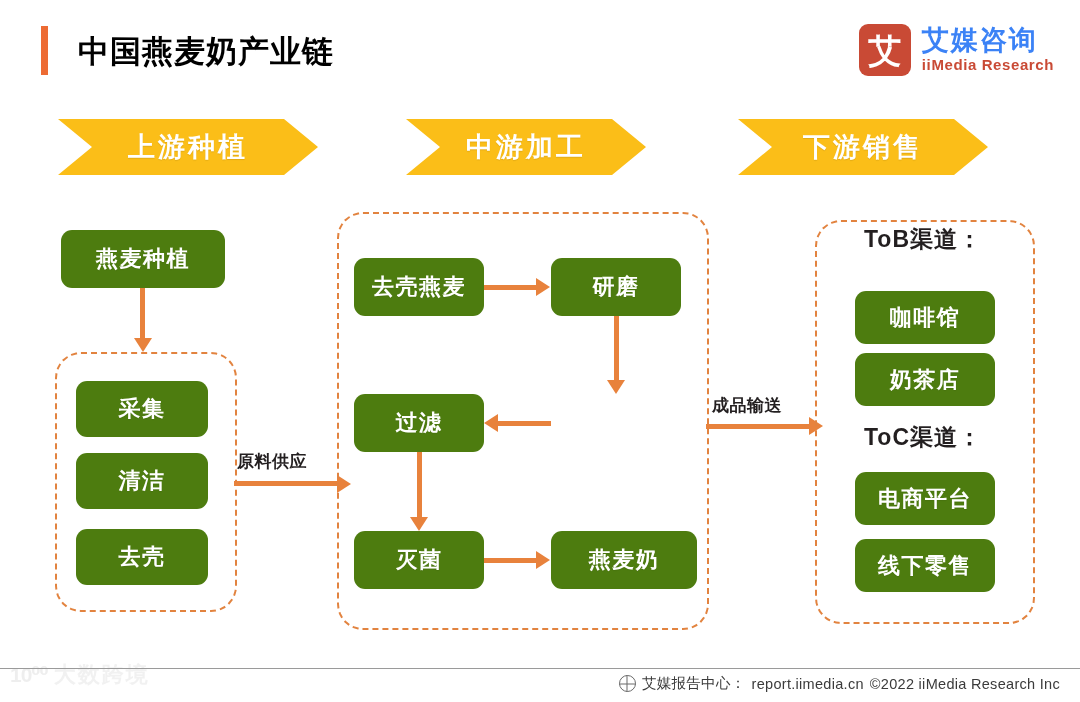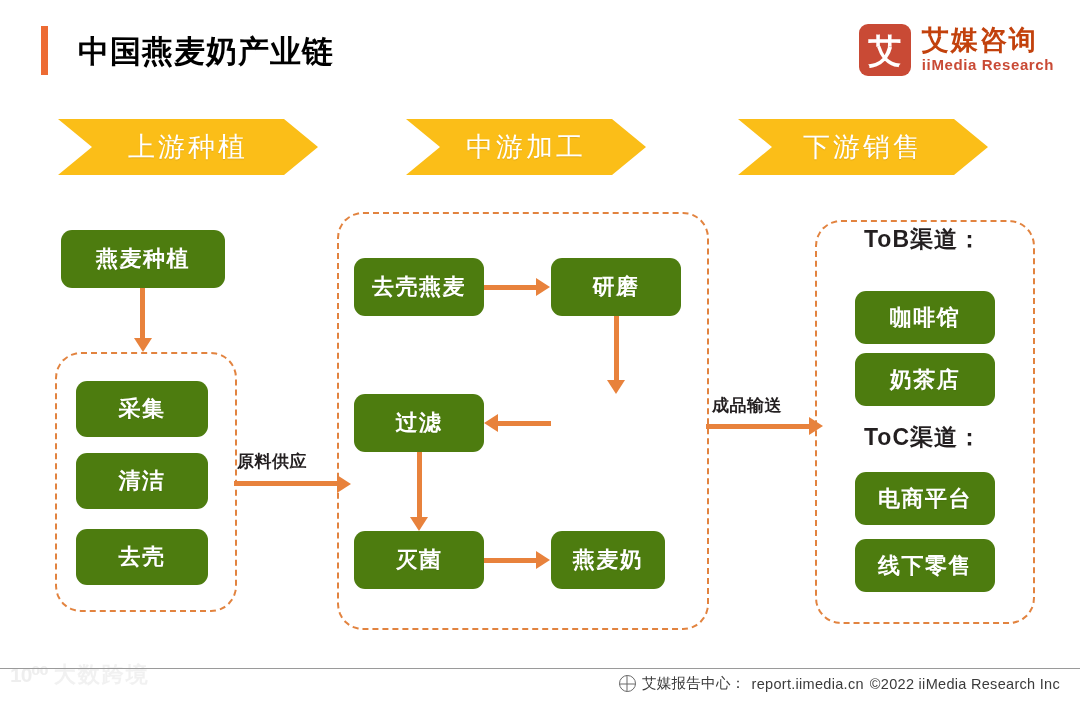--- a/index.html
+++ b/index.html
@@ -63,41 +63,41 @@
     line-height: 1;
   }
   .brand-text {
     display: flex;
     flex-direction: column;
     justify-content: center;
   }
   .brand-cn {
     font-size: 27px;
     font-weight: bold;
-    color: #c2410c;
+    color: #3b82f6;
     letter-spacing: 2px;
     line-height: 1.05;
   }
   .brand-en {
     font-size: 15px;
     font-weight: bold;
     color: #C94A35;
     letter-spacing: 0.6px;
     line-height: 1.2;
     margin-top: 2px;
   }
 
   
   .chevron {
     position: absolute;
     height: 56px;
     background: #FBBE18;
     color: #ffffff;
     font-size: 27px;
-    font-weight: normal;
+    font-weight: bold;
     letter-spacing: 3px;
     display: flex;
     align-items: center;
     justify-content: center;
     clip-path: polygon(0 0, calc(100% - 34px) 0, 100% 50%, calc(100% - 34px) 100%, 0 100%, 34px 50%);
     filter: drop-shadow(3px 4px 3px rgba(0,0,0,0.16));
     text-shadow: 0 1px 1px rgba(0,0,0,0.10);
   }
   #chev-up    { left: 58px;  top: 119px; width: 260px; }
   #chev-mid   { left: 406px; top: 119px; width: 240px; }
@@ -135,21 +135,21 @@
   #n-harvest { left: 76px;  top: 381px; width: 132px; height: 56px; }
   #n-clean   { left: 76px;  top: 453px; width: 132px; height: 56px; }
   #n-dehull  { left: 76px;  top: 529px; width: 132px; height: 56px; }
 
   
   #m-oat     { left: 354px; top: 258px; width: 130px; height: 58px; }
   #m-grind   { left: 551px; top: 258px; width: 130px; height: 58px; }
   #m-enzyme  { left: 551px; top: 394px; width: 130px; height: 58px; }
   #m-filter  { left: 354px; top: 394px; width: 130px; height: 58px; }
   #m-steril  { left: 354px; top: 531px; width: 130px; height: 58px; }
-  #m-oatmilk { left: 551px; top: 531px; width: 114px; height: 58px; }
+  #m-oatmilk { left: 551px; top: 531px; width: 146px; height: 58px; }
 
   
   #d-cafe    { left: 855px; top: 291px; width: 140px; height: 53px; }
   #d-tea     { left: 855px; top: 353px; width: 140px; height: 53px; }
   #d-ecom    { left: 855px; top: 472px; width: 140px; height: 53px; }
   #d-offline { left: 855px; top: 539px; width: 140px; height: 53px; }
 
   
   .channel-label {
     position: absolute;

